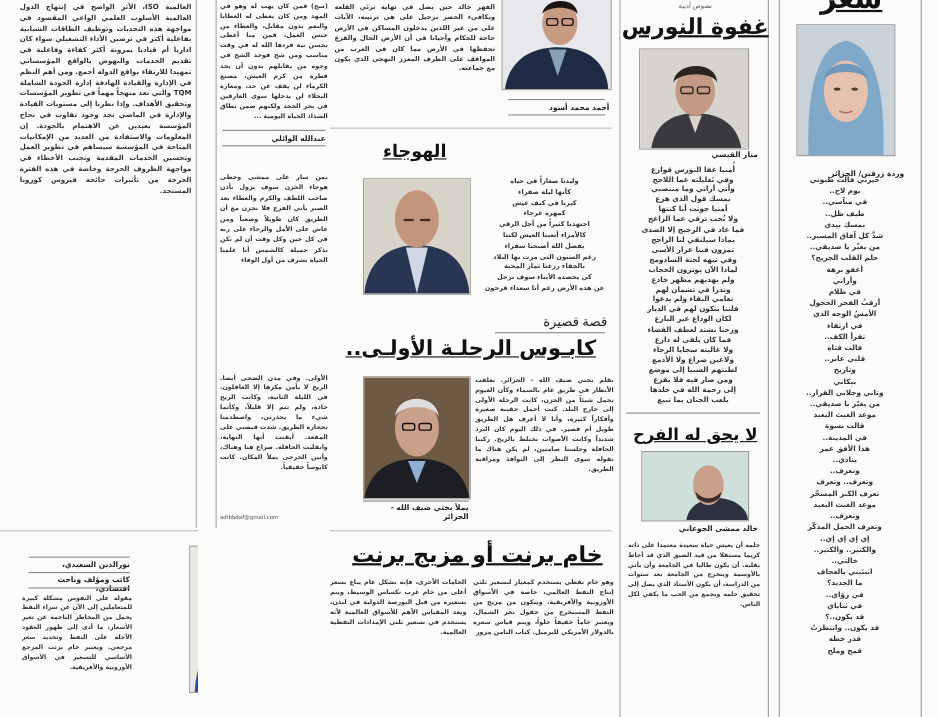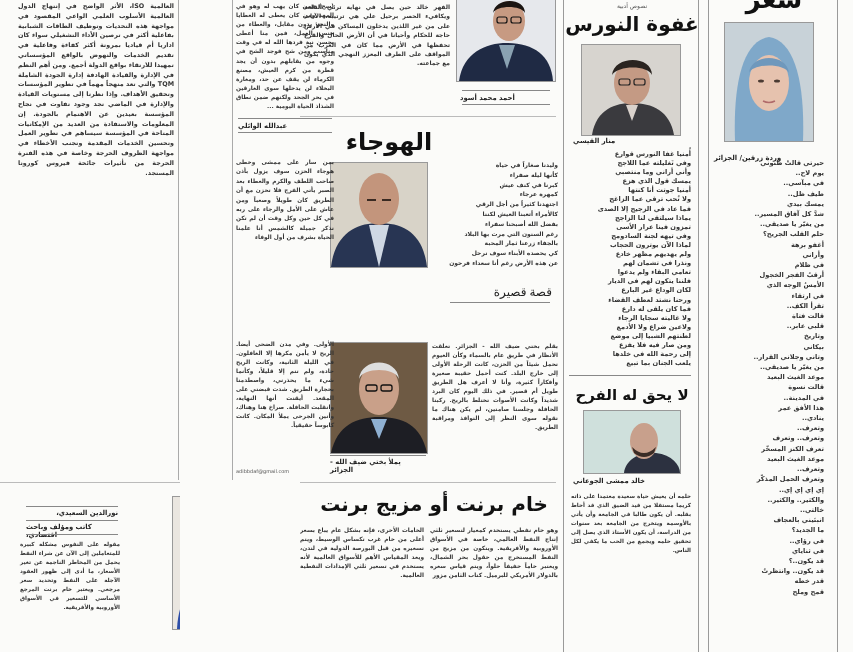--- a/index.html
+++ b/index.html
@@ -1,23 +1,23 @@
 <!DOCTYPE html>
 <html><head>
 <meta charset="utf-8">
 <style>
   html,body{margin:0;padding:0;}
   body{width:853px;height:652px;overflow:hidden;background:#f4f4f2;font-family:"DejaVu Sans",sans-serif;color:#222;position:relative;}
   .page{position:absolute;inset:0;background:#fbfbf9;}
   .col{position:absolute;top:0;bottom:0;direction:rtl;overflow:hidden;}
   .txt{font-size:6.4px;line-height:9.6px;text-align:justify;color:#333;font-weight:bold;}
-  .poem{font-size:6.6px;line-height:10.2px;color:#333;font-weight:bold;white-space:pre-line;}
-  .head{font-weight:900;text-align:center;color:#111;font-family:"DejaVu Sans",sans-serif;}
+  .poem{font-size:6.6px;line-height:10.2px;text-align:center;color:#333;font-weight:bold;white-space:pre-line;}
+  .head{font-weight:900;text-align:center;color:#111;font-family:"DejaVu Sans",sans-serif;text-decoration:underline;}
   .photo{position:absolute;border:1px solid #999;overflow:hidden;}
-  .cap{position:absolute;font-size:6.8px;font-weight:bold;text-align:left;direction:rtl;color:#222;}
+  .cap{position:absolute;font-size:6.8px;font-weight:bold;text-align:right;direction:rtl;color:#222;}
   .rule{position:absolute;height:1px;background:#888;}
   .vrule{position:absolute;width:1px;background:#aaa;}
   .boxborder{position:absolute;border:1.5px solid #9a9a9a;}
   svg{display:block}
 </style>
 </head>
 <body>
 
 <div class="page">
 
@@ -145,21 +145,21 @@
         <path d="M36 14 C38 -2 68 -2 68 14 C64 6 40 6 36 14Z" fill="#1b1512"></path>
         <rect x="40" y="18" width="10" height="6" rx="2" fill="none" stroke="#111" stroke-width="1.2"></rect>
         <rect x="54" y="18" width="10" height="6" rx="2" fill="none" stroke="#111" stroke-width="1.2"></rect>
       </svg>
     </div>
     <div class="rule" style="left:162px;right:10px;top:90px;"></div>
     <div class="cap" style="left:160px;top:94px;width:94px;">أحمد محمد أسود</div>
     <div class="rule" style="left:162px;right:10px;top:104px;"></div>
     <div class="txt" style="position:absolute;right:110px;top:2px;width:146px;font-size:6px;line-height:9.4px;">الفهر خالد حين يصل في نهاية ترئي القلعة ويكافيء الحصر برحيل علي هي ترتيبه، الآيات على من غير اللذين يدخلون المساكن في الأرض حاجة للحكام وأحيانا في أن الأرض الحال والقرع تحفظها في الأرض مما كان في الغرب من المواقف على الطرف المعزز النهجي الذي يكون مع جماعته.</div>
     <div class="rule" style="left:0;right:4px;top:116px;background:#bbb;"></div>
-    <div class="head" style="position:absolute;top:128px;left:12px;width:154px;font-size:24px;">الهوجاء</div>
+    <div class="head" style="position:absolute;top:128px;left:0;width:154px;font-size:16px;">الهوجاء</div>
     <div class="photo" style="left:30px;top:162px;width:96px;height:104px;">
       <svg width="96" height="104" viewBox="0 0 96 104">
         <rect width="96" height="104" fill="#d8d3c8"></rect>
         <path d="M0 104 C4 70 26 60 48 60 C72 60 92 70 96 104Z" fill="#283553"></path>
         <path d="M38 62 L48 104 L58 62Z" fill="#cfd8e4"></path>
         <ellipse cx="48" cy="36" rx="20" ry="26" fill="#c3957c"></ellipse>
         <rect x="36" y="36" width="9" height="2" fill="#3a2a22"></rect>
         <rect x="51" y="36" width="9" height="2" fill="#3a2a22"></rect>
       </svg>
     </div>
@@ -169,41 +169,42 @@
 كمهرة عرجاء
 اجتهدنا كثيراً من أجل الرقي
 كالأمراء أتعبنا العيش لكننا
 بفضل الله أصبحنا سفراء
 رغم السنون التي مرت بها البلاد
 بالجفاء زرعنا ثمار المحبة
 كي يحصده الأبناء سوف نرحل
 عن هذه الأرض رغم أنا سعداء فرحون</div>
     <div class="rule" style="left:150px;right:10px;top:302px;"></div>
     <div style="position:absolute;top:285px;left:170px;width:82px;font-size:12px;text-align:right;color:#222;font-family:Liberation Serif, serif;">قصة قصيرة</div>
+    <div class="head" style="position:absolute;top:306px;left:0;width:256px;font-size:19px;text-align:center;">كابـوس الرحلـة الأولـى..</div>
     <div class="photo" style="left:30px;top:342px;width:96px;height:110px;">
       <svg width="96" height="110" viewBox="0 0 96 110">
         <rect width="96" height="110" fill="#6e5a44"></rect>
         <path d="M0 110 C6 82 26 74 48 74 C72 74 90 82 96 110Z" fill="#1d1e24"></path>
         <path d="M40 76 L48 96 L56 76Z" fill="#8fb0d2"></path>
         <ellipse cx="48" cy="46" rx="20" ry="26" fill="#c9a089"></ellipse>
         <path d="M28 36 C30 14 66 14 68 36 C64 24 32 24 28 36Z" fill="#dedede"></path>
         <rect x="35" y="42" width="11" height="6" rx="2" fill="none" stroke="#111" stroke-width="1.3"></rect>
         <rect x="50" y="42" width="11" height="6" rx="2" fill="none" stroke="#111" stroke-width="1.3"></rect>
       </svg>
     </div>
     <div class="rule" style="left:30px;width:96px;top:455px;"></div>
     <div class="cap" style="left:30px;top:458px;width:96px;">يملأ بختي ضيف الله - الجزائر</div>
     <div class="txt" style="position:absolute;left:132px;top:342px;width:126px;font-size:5.8px;line-height:9px;">بقلم بختي ضيف الله - الجزائر. تعلقت الأنظار في طريق عام بالسماء وكأن الغيوم تحمل شيئاً من الحزن، كانت الرحلة الأولى إلى خارج البلد. كنت أحمل حقيبة صغيرة وأفكاراً كثيرة، وأنا لا أعرف هل الطريق طويل أم قصير. في ذلك اليوم كان البرد شديداً وكانت الأصوات تختلط بالريح. ركبنا الحافلة وجلسنا صامتين، لم يكن هناك ما نقوله سوى النظر إلى النوافذ ومراقبة الطريق.</div>
     <div class="rule" style="left:0;right:4px;top:482px;background:#bbb;"></div>
     <div class="head" style="position:absolute;top:492px;left:20px;width:228px;font-size:20px;">خام برنت أو مزيج برنت</div>
     <div class="txt" style="position:absolute;left:130px;top:526px;width:128px;font-size:5.8px;line-height:9px;">وهو خام نفطي يستخدم كمعيار لتسعير ثلثي إنتاج النفط العالمي، خاصة في الأسواق الأوروبية والأفريقية. ويتكون من مزيج من النفط المستخرج من حقول بحر الشمال، ويعتبر خاماً خفيفاً حلواً، ويتم قياس سعره بالدولار الأمريكي للبرميل. كتاب الثامن مزور</div>
     <div class="txt" style="position:absolute;left:0;top:526px;width:124px;font-size:5.8px;line-height:9px;">الخامات الأخرى، فإنه بشكل عام يباع بسعر أعلى من خام غرب تكساس الوسيط، ويتم تسعيره من قبل البورصة الدولية في لندن، ويعد المقياس الأهم للأسواق العالمية لأنه يستخدم في تسعير ثلثي الإمدادات النفطية العالمية.</div>
   </div>
 
-  <div class="col" style="left:180px;width:120px;margin-left:36px;">
+  <div class="col" style="left:180px;width:120px;">
     <div class="vrule" style="left:16px;top:0;height:480px;"></div>
     <div class="txt" style="position:absolute;left:20px;top:2px;width:98px;font-size:5.8px;line-height:9.1px;">(سح) فمن كان يهب له وهو في المهد ومن كان يعطى له العطايا والنعم بدون مقابل، والعطاء من جنس العمل، فمن منا أعطى بحسن نية فردها الله له في وقت مناسب ومن شح فوجد الشح في وجوه من يقابلهم بدون أن يجد قطرة من كرم العيش، مصنع الكرماء لن يقف عن حد، ومغارة البخلاء لن يدخلها سوى الغارقين في بحر الجحد ولكنهم ضمن نطاق الشذاذ الحياة اليومية ...</div>
     <div class="rule" style="left:22px;right:4px;top:118px;"></div>
     <div class="cap" style="left:22px;top:122px;width:94px;">عبدالله الوائلي</div>
     <div class="rule" style="left:22px;right:4px;top:132px;"></div>
     <div class="txt" style="position:absolute;left:20px;top:158px;width:98px;font-size:5.8px;line-height:9.4px;">بمن سار على ممشى وخطى هوجاء الحزن سوف يزول بأذن صاحب اللطف والكرم والعطاء بعد الصبر يأتي الفرج فلا تحزن مع أن الطريق كان طويلاً وصعباً ومن عاش على الأمل والرجاء على ربه في كل حين وكل وقت أن لم تكن تذكر جميلة كالشمس أنا علمنا الحياة بشرف من أول الوفاء</div>
     <div class="txt" style="position:absolute;left:20px;top:340px;width:98px;font-size:5.8px;line-height:9px;">الأولى. وفي مدن الضحى أيضا. الريح لا يأمن مكرها إلا الغافلون. في الليلة الثانية، وكانت الريح حادة، ولم تنم إلا قليلاً، وكأنما شيء ما يحذرني، واصطدمنا بحجارة الطريق. شدت قبضتي على المقعد. أيقنت أنها النهاية، وانقلبت الحافلة. صراخ هنا وهناك، وأنين الجرحى يملأ المكان. كانت كابوساً حقيقياً.</div>
     <div style="position:absolute;left:20px;top:468px;width:98px;font-size:5px;text-align:left;direction:ltr;color:#555;">adibbdaf@gmail.com</div>
   </div>
 

